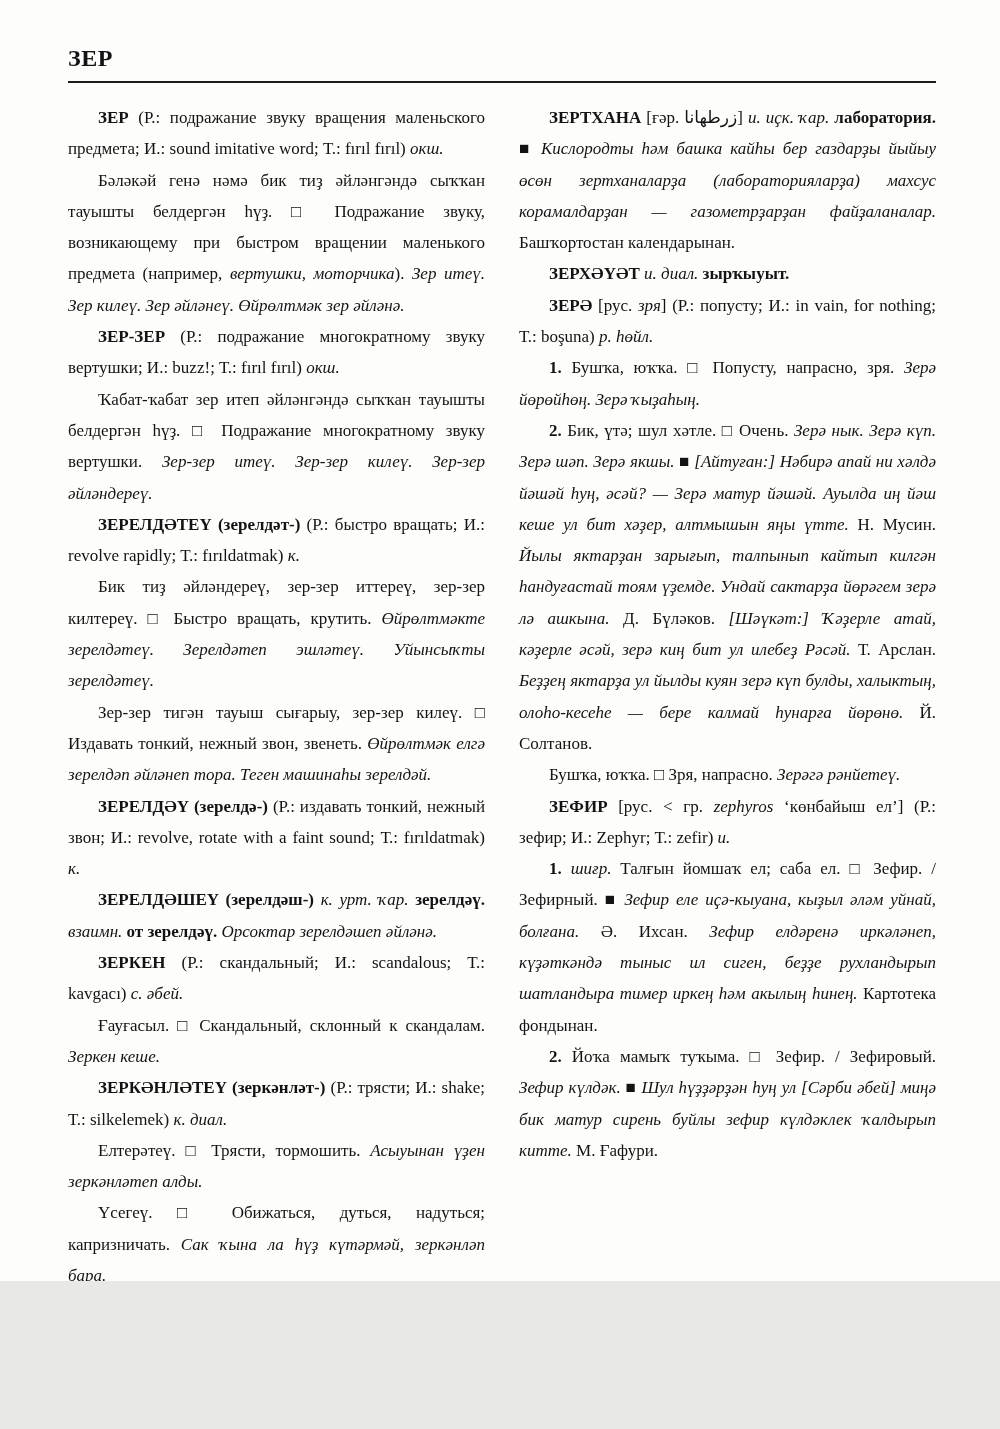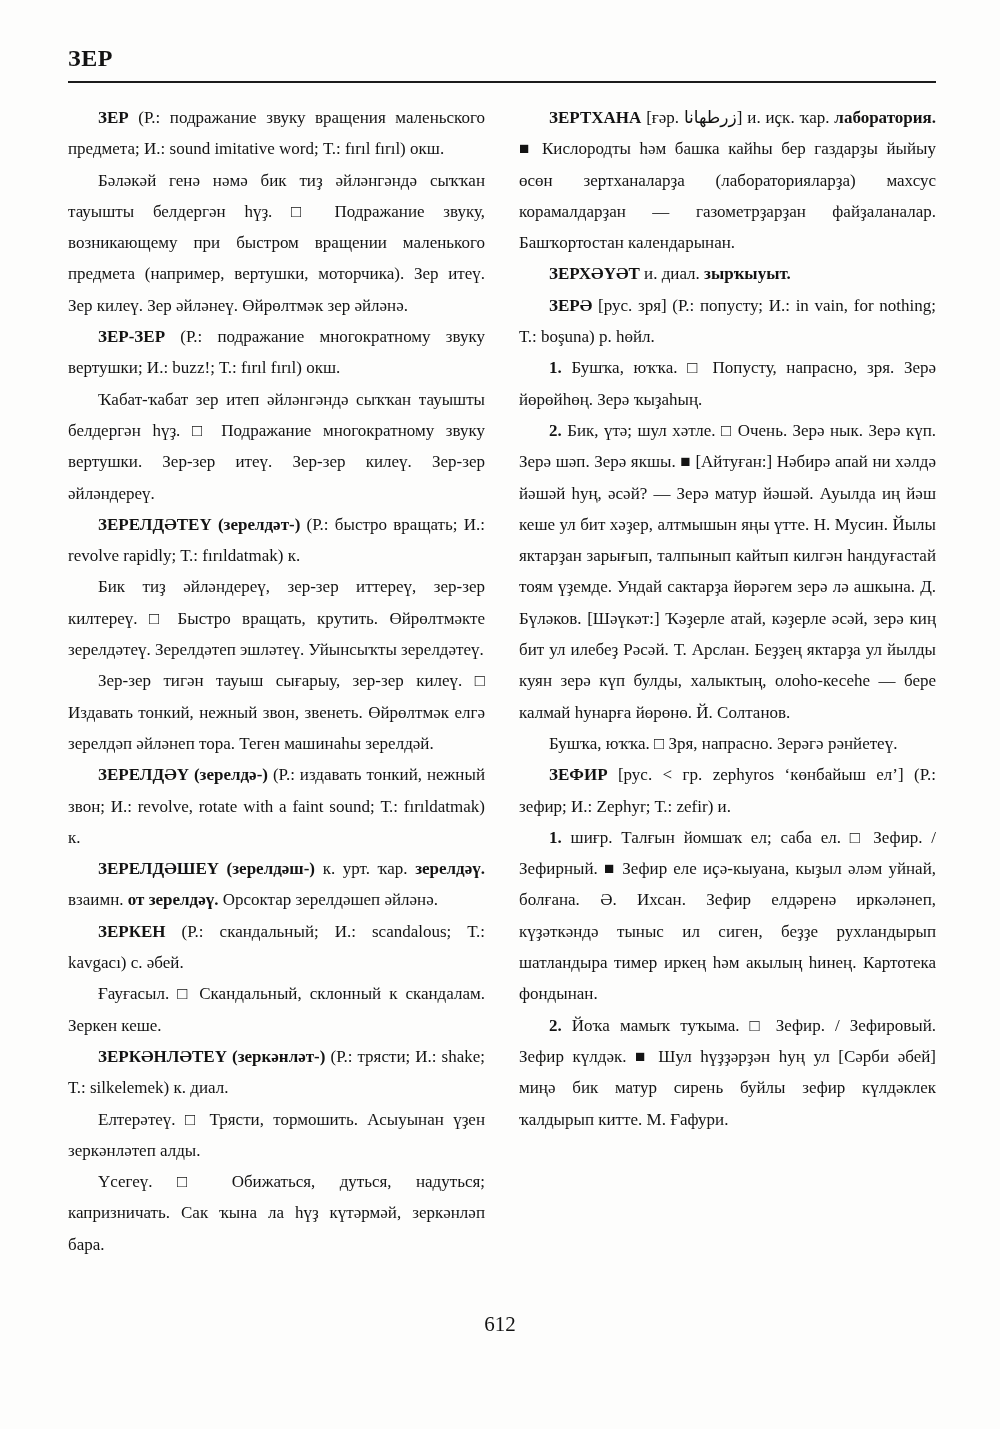--- a/index.html
+++ b/index.html
@@ -1,19 +1,19 @@
 <!DOCTYPE html>
 <html><head>
 <meta charset="utf-8">
 <style>
   html, body { margin: 0; padding: 0; background: #e8e8e6; }
   .page {
     position: relative;
     width: 1000px;
-    height: 1429px;
+    height: 1281px;
     margin: 0 auto;
     background: #fdfdfc;
     color: #131313;
     font-family: "Liberation Serif", "DejaVu Serif", serif;
     box-sizing: border-box;
     padding: 46px 64px 0 68px;
     overflow: hidden;
   }
   .running-head {
     font-size: 24px;
@@ -38,21 +38,21 @@
   }
   .para {
     margin: 0;
     font-size: 17px;
     line-height: 31.3px;
     text-align: justify;
     text-indent: 30px;
     hyphens: none;
   }
   .run-b  { font-weight: bold; }
-  .run-i  { }
+  .run-i  { font-style: italic; }
   .run-r  { }
   .page-number {
     position: absolute;
     top: 1312px;
     left: 0;
     width: 100%;
     text-align: center;
     font-size: 21px;
   }
 </style>

